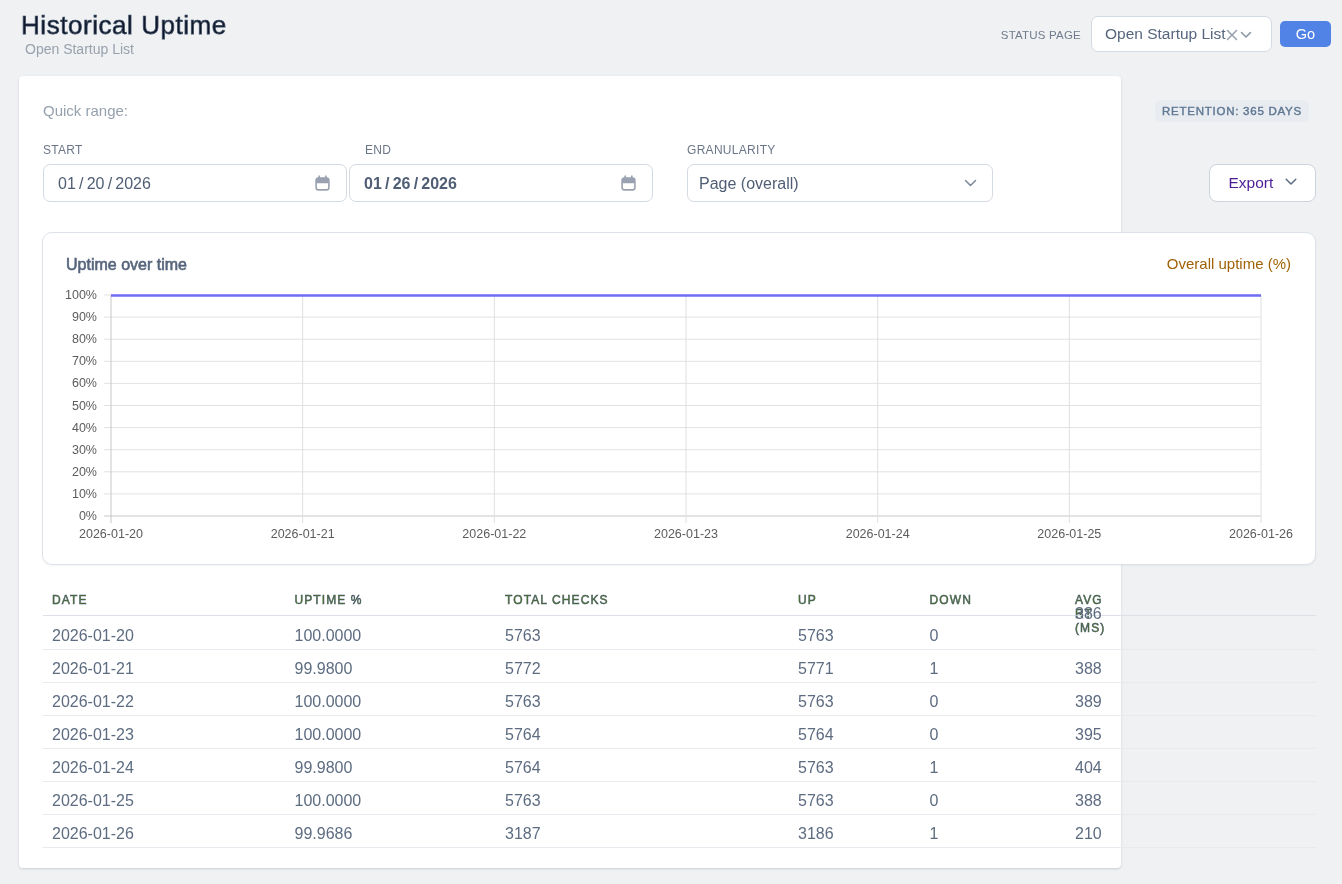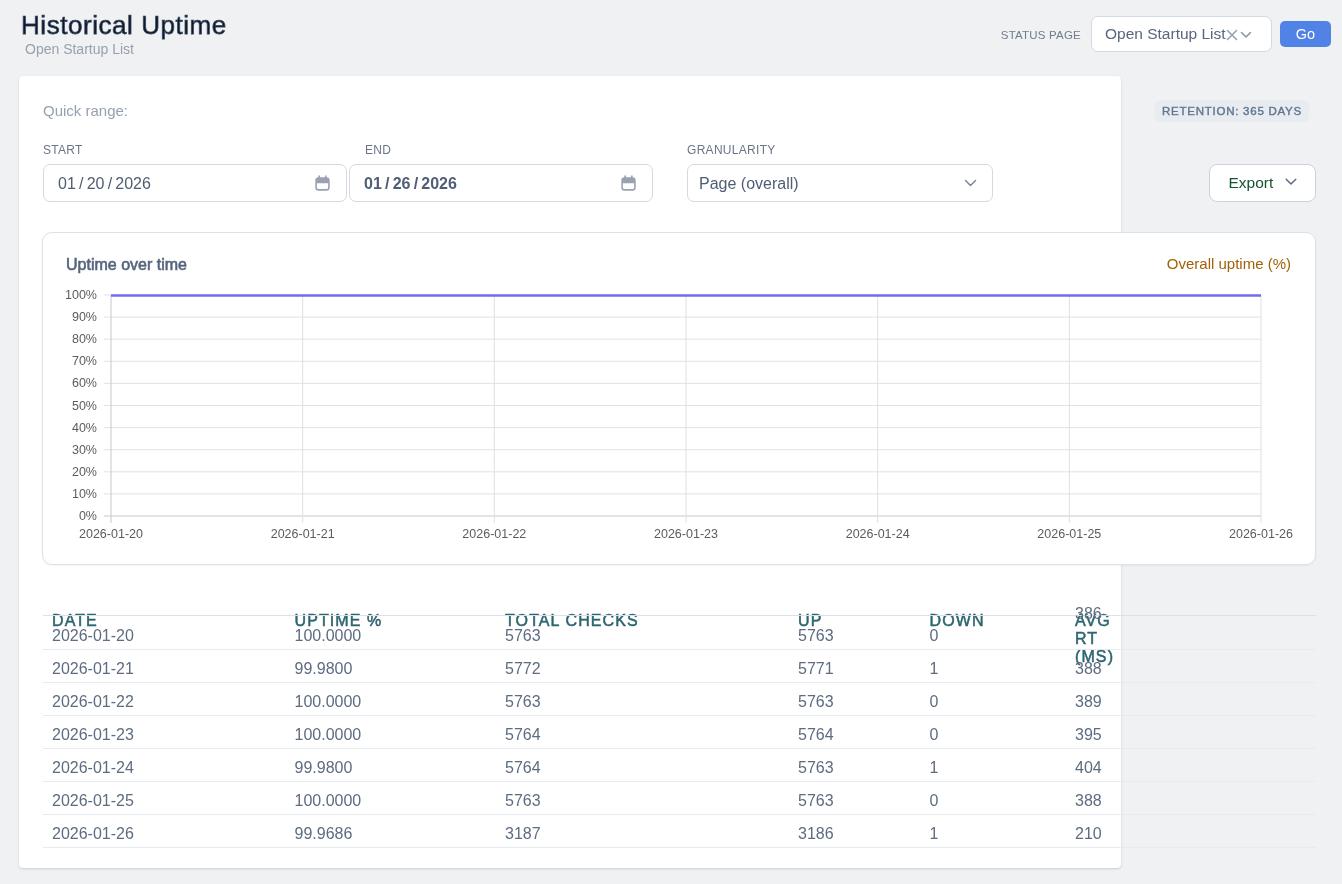--- a/index.html
+++ b/index.html
@@ -18,27 +18,27 @@
 
   .qr-label { left:24px; top:26px; font-size:15px; color:#96a1ae; }
   .seg { left:117px; top:23px; height:24px; border:1px solid #a7b3c2; border-radius:6px; display:flex; background:#fff; }
   .seg div { font-size:13.5px; color:#5b7089; line-height:22px; text-align:center; border-left:1px solid #a7b3c2; }
   .seg div:first-child { border-left:none; }
   .badge { top:24px; left:1136px; width:154px; height:22px; background:#e8ebf0; border-radius:6px; color:#5e7792; font-size:11.5px; font-weight:400; -webkit-text-stroke:0.4px #5e7792; letter-spacing:0.75px; text-align:center; line-height:22px; white-space:nowrap; }
 
   .flabel { top:67px; font-size:12px; font-weight:400; color:#6a7687; letter-spacing:0.3px; }
   .input { top:88px; height:38px; background:#fff; border:1px solid #d4dae2; border-radius:7px; font-size:16px; color:#4f5e74; line-height:38px; padding-left:14px; }
   .btn-refresh { left:991px; top:88px; width:190px; height:38px; background:#5182e5; border-radius:8px; color:#fff; font-size:15.5px; text-align:center; line-height:38px; }
-  .btn-export { left:1190px; top:88px; width:107px; height:38px; background:#fff; border:1px solid #ccd3dd; border-radius:8px; font-size:15.5px; color:#14532d; text-align:center; line-height:36px; }
+  .btn-export { left:1190px; top:88px; width:107px; height:38px; background:#fff; border:1px solid #ccd3dd; border-radius:8px; font-size:15.5px; color:#4c1d95; text-align:center; line-height:36px; }
 
   .chart-card { left:23px; top:156px; width:1274px; height:333px; background:#fff; border:1px solid #dde2e9; border-radius:10px; box-shadow:0 1px 2px rgba(27,36,50,.05);text-align:center; }
   .cc-title { left:23px; top:23px; font-size:16px; font-weight:400; -webkit-text-stroke:0.6px #56657c; color:#56657c; letter-spacing:0; }
   .cc-right { right:24px; top:22px; font-size:15px; color:#a16207; }
 
-  .th { top:536px; font-size:16px; font-weight:400; -webkit-text-stroke:0.5px #45556f; color:#0f766e; letter-spacing:1.1px; }
+  .th { top:517px; font-size:12px; font-weight:400; -webkit-text-stroke:0.5px #45556f; color:#4d7c0f; letter-spacing:1.1px; }
   .td { font-size:16px; color:#5d6c81; }
   .rowline { left:24px; width:1273px; height:0; border-top:1px solid #e7eaee; }
 </style>
 </head>
 <body>
   <div class="abs title">Historical Uptime</div>
   <div class="abs subtitle">Open Startup List</div>
   <div class="abs sp-label">STATUS PAGE</div>
   <div class="abs sp-select">
     <span class="txt">Open Startup List</span>

